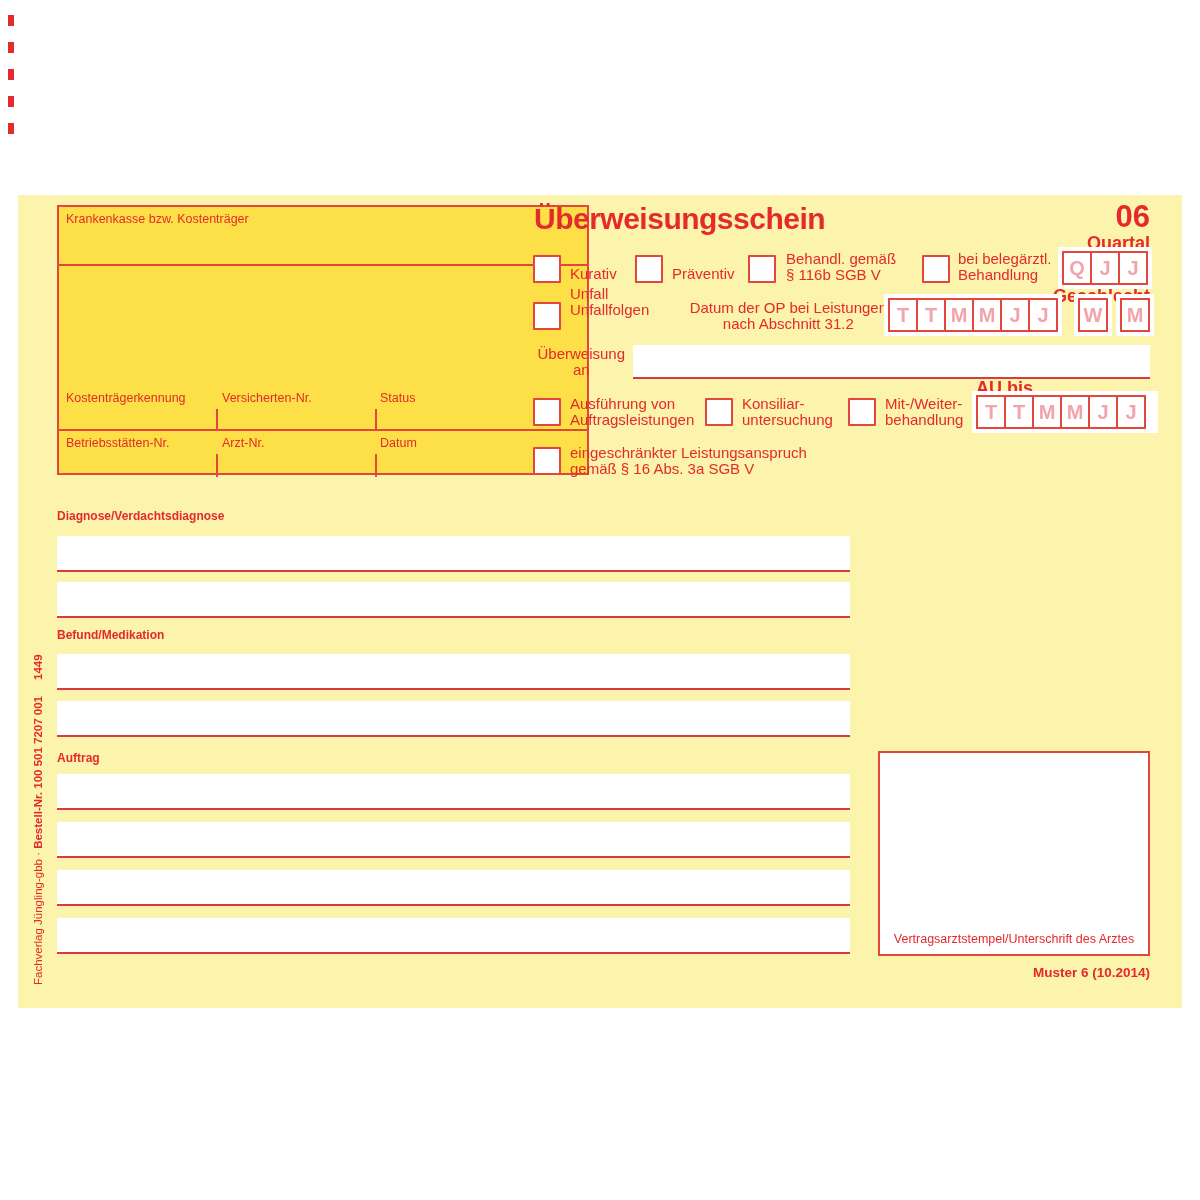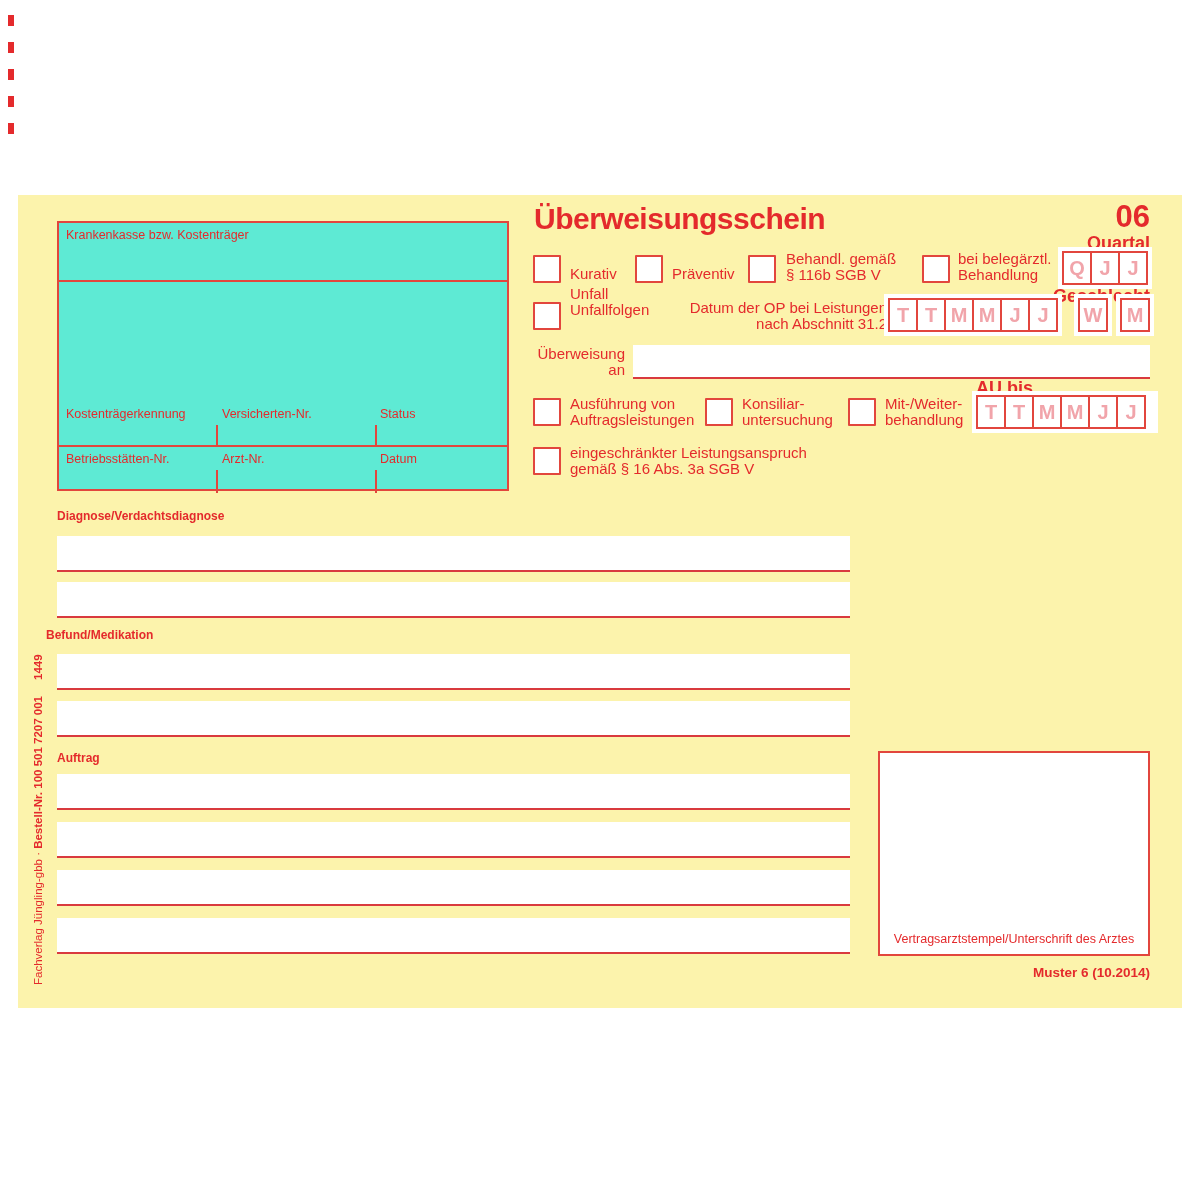--- a/index.html
+++ b/index.html
@@ -9,29 +9,29 @@
     --pink:#F1A4AA;
     --formbg:#FCF3AC;
   }
   *{margin:0;padding:0;box-sizing:border-box;}
   html,body{width:1200px;height:1200px;background:#ffffff;
     font-family:"Liberation Sans","DejaVu Sans",sans-serif;}
   .page{position:relative;width:1200px;height:1200px;background:#fff;overflow:hidden;}
   .mark{position:absolute;left:8px;width:6px;height:11px;background:var(--red);}
   .form{position:absolute;left:18px;top:195px;width:1164px;height:813px;background:var(--formbg);}
   
-  .pbox{position:absolute;left:39px;top:26px;width:452px;height:270px;background:#5eead4;border:2px solid var(--border);}
+  .pbox{position:absolute;left:39px;top:10px;width:532px;height:270px;background:#fde047;border:2px solid var(--border);}
   .prow{position:absolute;left:0;width:100%;border-bottom:2px solid var(--border);}
   .plabel{position:absolute;left:7px;top:5px;font-size:12.5px;color:var(--red);white-space:nowrap;}
   .collabel{position:absolute;top:5px;font-size:12.5px;color:var(--red);white-space:nowrap;}
   .tick{position:absolute;width:2px;background:var(--border);}
   
   .cb{position:absolute;width:28px;height:28px;background:#fff;border:2.5px solid var(--border);border-radius:1px;}
   .lbl{position:absolute;font-size:15px;line-height:16px;color:var(--red);white-space:nowrap;}
-  .lbl.ra{text-align:right;}
+  .lbl.ra{text-align:center;}
   .h{position:absolute;font-size:12px;font-weight:700;color:var(--red);white-space:nowrap;}
   
   .pad{position:absolute;background:#fff;padding:4px;}
   .cells{display:flex;}
   .cell{width:30px;height:34px;background:#fff;border:2px solid var(--border);margin-left:-2px;
         display:flex;align-items:center;justify-content:center;
         font-size:20px;font-weight:700;color:var(--pink);}
   .cell:first-child{margin-left:0;}
   
   .bar{position:absolute;left:39px;width:793px;height:36px;background:#fff;border-bottom:2px solid var(--underline);}
@@ -174,21 +174,21 @@
     <div class="cb" style="left:515px;top:252px;"></div>
     <div class="lbl" style="left:552px;top:250px;">
       <div>eingeschränkter Leistungsanspruch</div>
       <div>gemäß § 16 Abs. 3a SGB V</div>
     </div>
 
     <div class="h" style="left:39px;top:314px;">Diagnose/Verdachtsdiagnose</div>
     <div class="bar" style="top:341px;"></div>
     <div class="bar" style="top:387px;"></div>
 
-    <div class="h" style="left:28px;top:433px;text-align:center;">Befund/Medikation</div>
+    <div class="h" style="left:39px;top:433px;text-align:center;">Befund/Medikation</div>
     <div class="bar" style="top:459px;"></div>
     <div class="bar" style="top:506px;"></div>
 
     <div class="h" style="left:39px;top:556px;">Auftrag</div>
     <div class="bar" style="top:579px;"></div>
     <div class="bar" style="top:627px;"></div>
     <div class="bar" style="top:675px;"></div>
     <div class="bar" style="top:723px;"></div>
 
     <div class="stamp">

